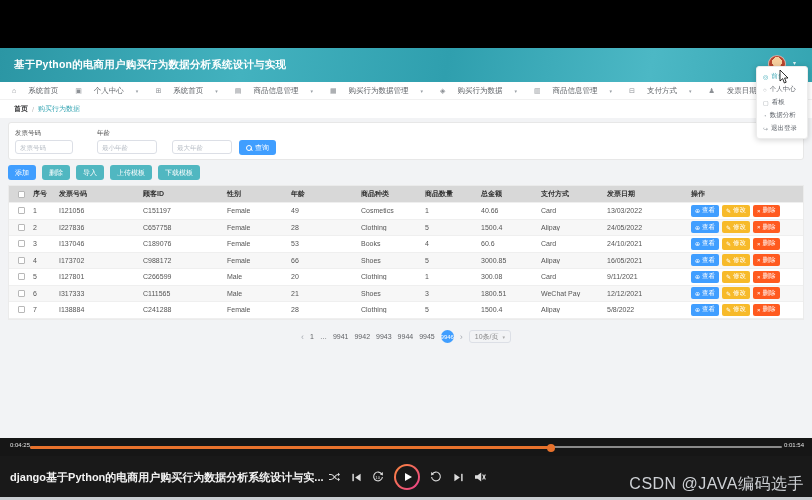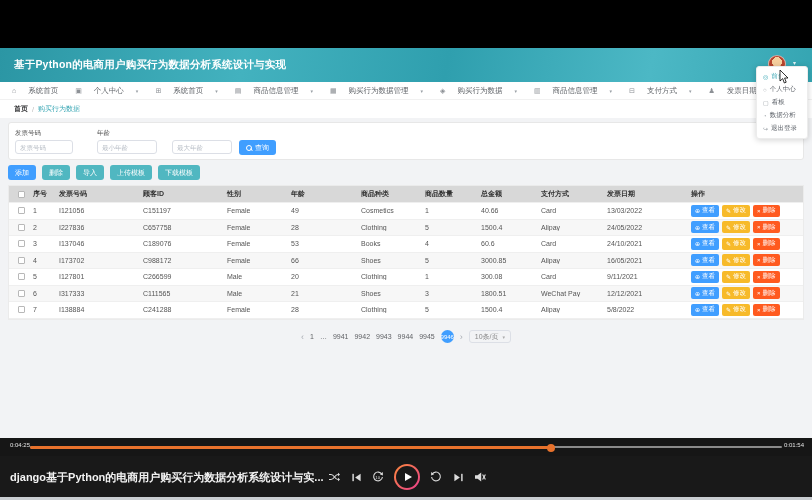--- a/index.html
+++ b/index.html
@@ -517,16 +517,17 @@
         </svg>
       </span>
       <span class="ctl">
         <svg width="12" height="12" viewBox="0 0 12 12">
           <polygon points="1,4.2 3.6,4.2 7.2,1.4 7.2,10.6 3.6,7.8 1,7.8" fill="#dcdcdc"></polygon>
           <line x1="8.6" y1="3.4" x2="11.4" y2="8.6" stroke="#dcdcdc" stroke-width="1.1"></line>
           <line x1="11.4" y1="3.4" x2="8.6" y2="8.6" stroke="#dcdcdc" stroke-width="1.1"></line>
         </svg>
       </span>
     </div>
+    <div class="watermark">CSDN @JAVA编码选手</div>
   </div>
 
   <div class="bottom-strip"></div>
 </div>
 
 </body></html>

